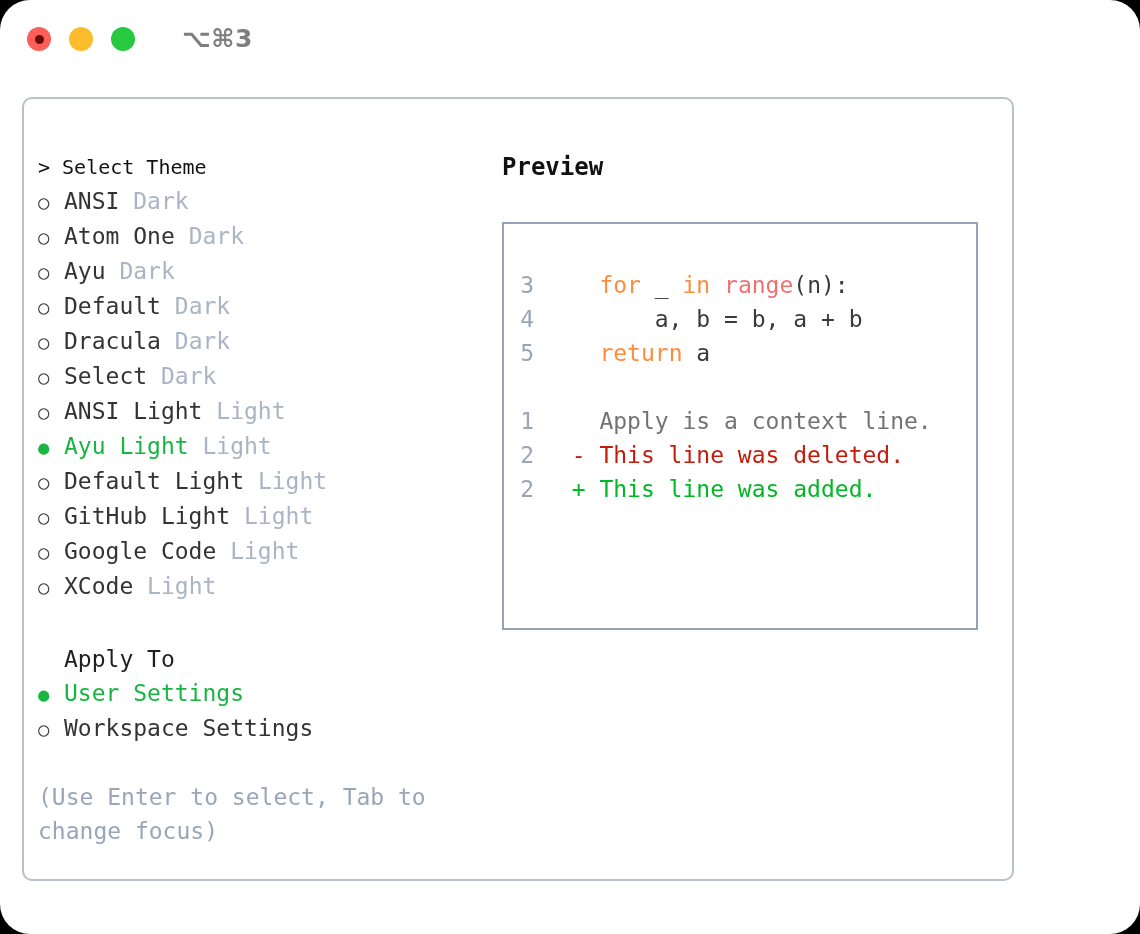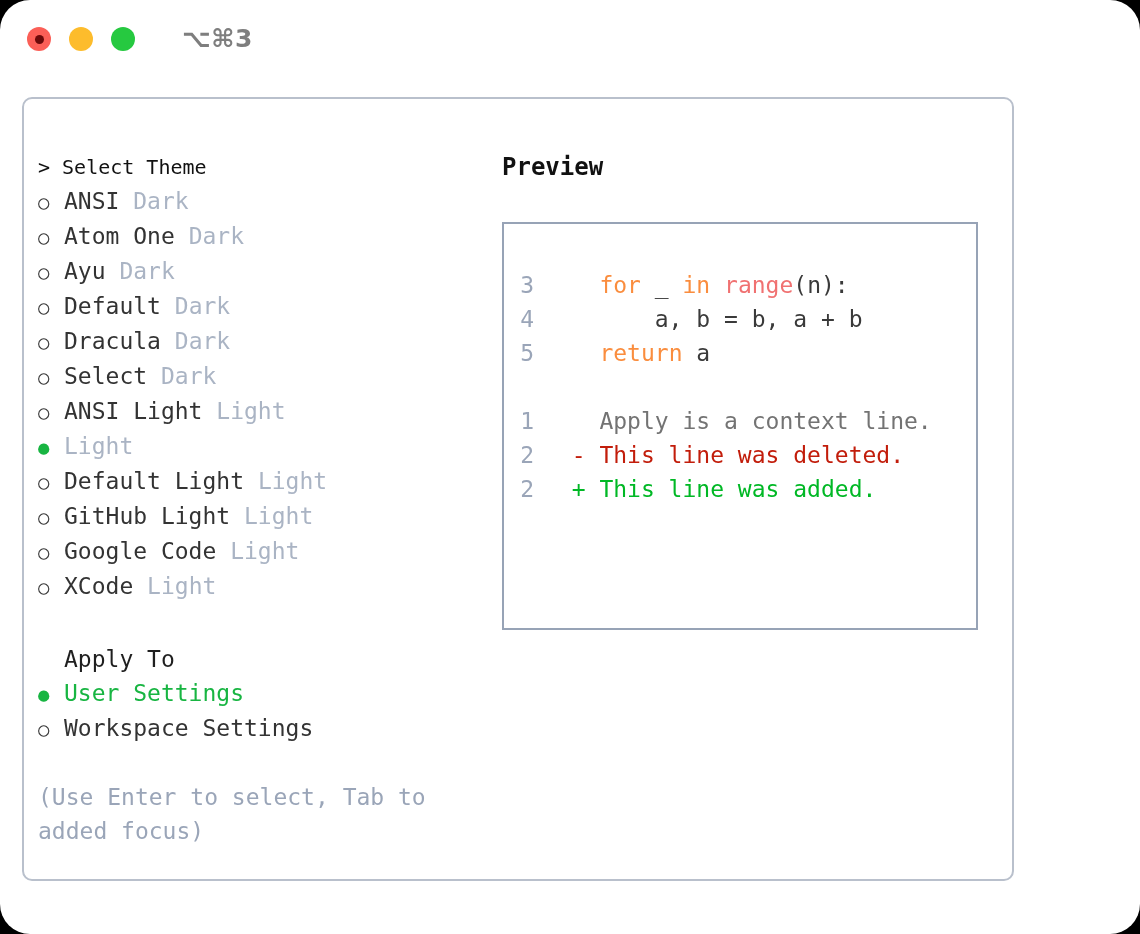--- a/index.html
+++ b/index.html
@@ -221,37 +221,37 @@
       <div class="heading">&gt; Select Theme</div>
 
       <div class="list" id="theme-list">
           <div class="row"><span class="marker">○</span><span class="row-label">ANSI </span><span class="row-suffix">Dark</span></div>
           <div class="row"><span class="marker">○</span><span class="row-label">Atom One </span><span class="row-suffix">Dark</span></div>
           <div class="row"><span class="marker">○</span><span class="row-label">Ayu </span><span class="row-suffix">Dark</span></div>
           <div class="row"><span class="marker">○</span><span class="row-label">Default </span><span class="row-suffix">Dark</span></div>
           <div class="row"><span class="marker">○</span><span class="row-label">Dracula </span><span class="row-suffix">Dark</span></div>
           <div class="row"><span class="marker">○</span><span class="row-label">Select </span><span class="row-suffix">Dark</span></div>
           <div class="row"><span class="marker">○</span><span class="row-label">ANSI Light </span><span class="row-suffix">Light</span></div>
-          <div class="row selected"><span class="marker sel">●</span><span class="row-suffix">Light</span></div>
+          <div class="row selected"><span class="marker sel">●</span><span class="row-label">Ayu Light </span><span class="row-suffix">Light</span></div>
           <div class="row"><span class="marker">○</span><span class="row-label">Default Light </span><span class="row-suffix">Light</span></div>
           <div class="row"><span class="marker">○</span><span class="row-label">GitHub Light </span><span class="row-suffix">Light</span></div>
           <div class="row"><span class="marker">○</span><span class="row-label">Google Code </span><span class="row-suffix">Light</span></div>
           <div class="row"><span class="marker">○</span><span class="row-label">XCode </span><span class="row-suffix">Light</span></div>
         </div>
 
       <div class="section-gap"></div>
 
       <div class="apply-heading">Apply To</div>
 
       <div class="list" id="apply-list">
           <div class="row selected"><span class="marker sel">●</span><span class="row-label">User Settings</span></div>
           <div class="row"><span class="marker">○</span><span class="row-label">Workspace Settings</span></div>
         </div>
 
-      <div class="hint">(Use Enter to select, Tab to added focus)</div>
+      <div class="hint">(Use Enter to select, Tab to change focus)</div>
     </div>
 
     <div class="right-col">
       <div class="preview-title">Preview</div>
 
       <div class="preview-box">
         <div class="code-area">
           <div id="code-lines">
               <div class="code-line"><span class="ln">3</span><span class="pl">    </span><span class="kw">for</span><span class="pl"> _ </span><span class="kw">in</span><span class="pl"> </span><span class="bi">range</span><span class="pl">(n):</span></div>
               <div class="code-line"><span class="ln">4</span><span class="pl">        a, b = b, a + b</span></div>

